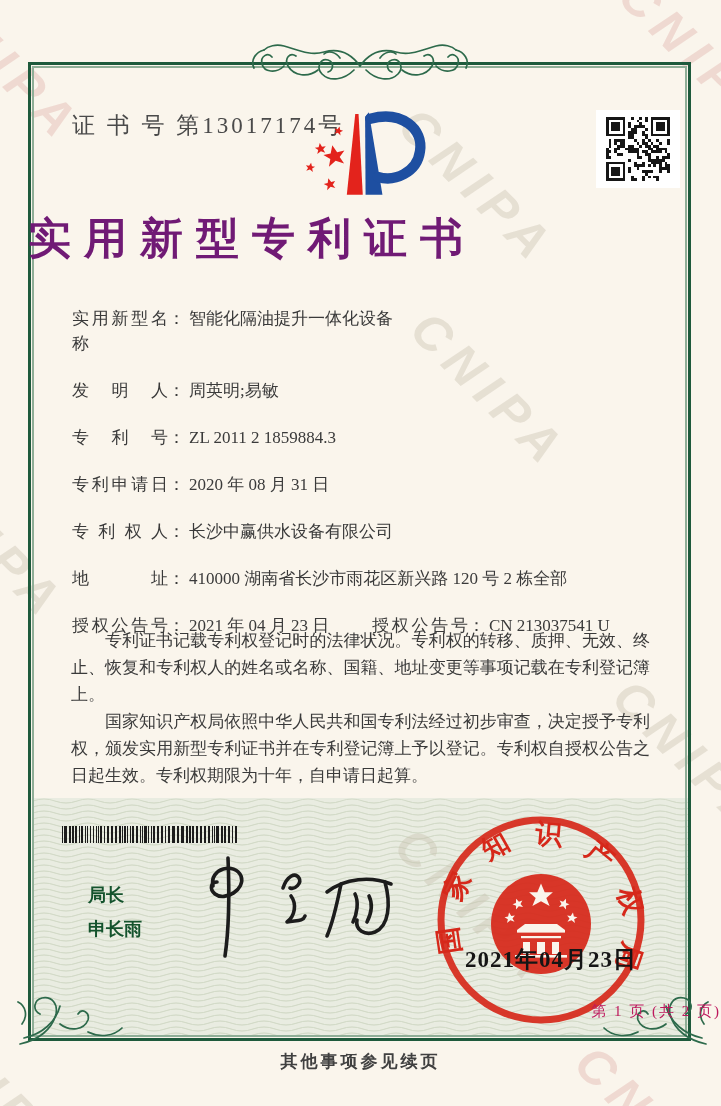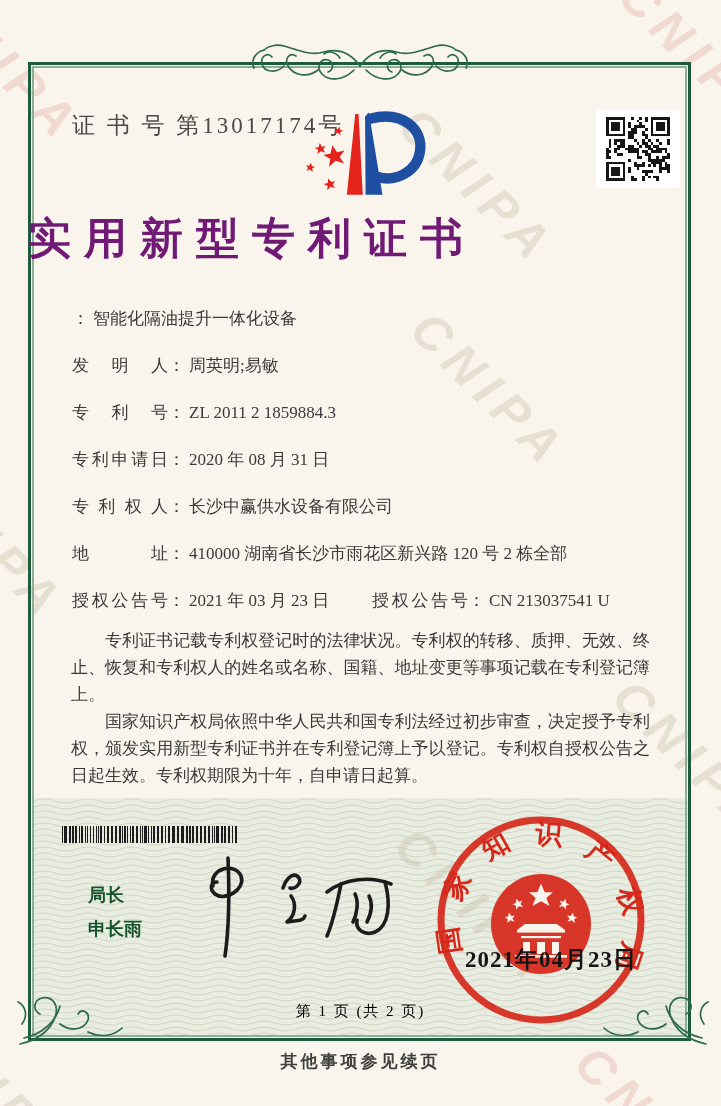--- a/index.html
+++ b/index.html
@@ -55,21 +55,21 @@
   .barcode{position:absolute;left:62px;top:826px;z-index:4;}
   .director{position:absolute;left:88px;top:878px;z-index:4;
     font-family:"Liberation Sans","DejaVu Sans",sans-serif;font-weight:700;
     font-size:18px;color:#14532d;line-height:34px;}
   .signature{position:absolute;left:195px;top:852px;z-index:4;}
   .seal{position:absolute;left:433px;top:812px;z-index:4;}
   .seal-date{
     position:absolute;left:448px;top:944px;width:206px;text-align:center;z-index:5;
     font-size:23px;font-weight:700;color:#151515;letter-spacing:1px;
   }
-  .page-info{position:absolute;left:0;right:0;top:1002px;text-align:center;z-index:4;font-size:15px;color:#000000;letter-spacing:2px;}
+  .page-info{position:absolute;left:0;right:0;top:1002px;text-align:right;z-index:4;font-size:15px;color:#be185d;letter-spacing:2px;}
   .footer-note{position:absolute;left:0;right:0;top:1050px;text-align:center;z-index:4;font-size:17px;font-weight:700;color:#404040;letter-spacing:3px;}
 </style>
 </head>
 <body>
 
 <div class="page">
 
   <svg class="guilloche" width="655" height="237" viewBox="0 0 655 237">
     <defs>
       <pattern id="waves" width="44" height="6" patternUnits="userSpaceOnUse">
@@ -309,20 +309,21 @@
           <rect x="14" y="23" width="1" height="1"></rect>
           <rect x="19" y="23" width="1" height="1"></rect>
         </g>
     </svg>
   </div>
 
   <div class="title">实用新型专利证书</div>
 
   <div class="fields">
     <div class="field-row">
+      <span class="field-label">实用新型名称</span>
         <span class="field-colon">：</span>
       <span class="field-value">智能化隔油提升一体化设备</span>
     </div>
     <div class="field-row">
       <span class="field-label">发明人</span>
         <span class="field-colon">：</span>
       <span class="field-value">周英明;易敏</span>
     </div>
     <div class="field-row">
       <span class="field-label">专利号</span>
@@ -341,21 +342,21 @@
     </div>
     <div class="field-row">
       <span class="field-label">地址</span>
         <span class="field-colon">：</span>
       <span class="field-value">410000 湖南省长沙市雨花区新兴路 120 号 2 栋全部</span>
     </div>
     <div class="grant-row">
       <span class="grant-group1">
         <span class="field-label">授权公告号</span>
           <span class="field-colon">：</span>
-        <span class="field-value">2021 年 03 月 23 日</span>
+        <span class="field-value">2021 年 04 月 23 日</span>
       </span>
       <span class="grant-group2">
         <span class="grant-label2">授权公告号</span>
           <span class="field-colon">：</span>
         <span class="field-value">CN 213037541 U</span>
       </span>
     </div>
   </div>
 
   <div class="paragraphs">

